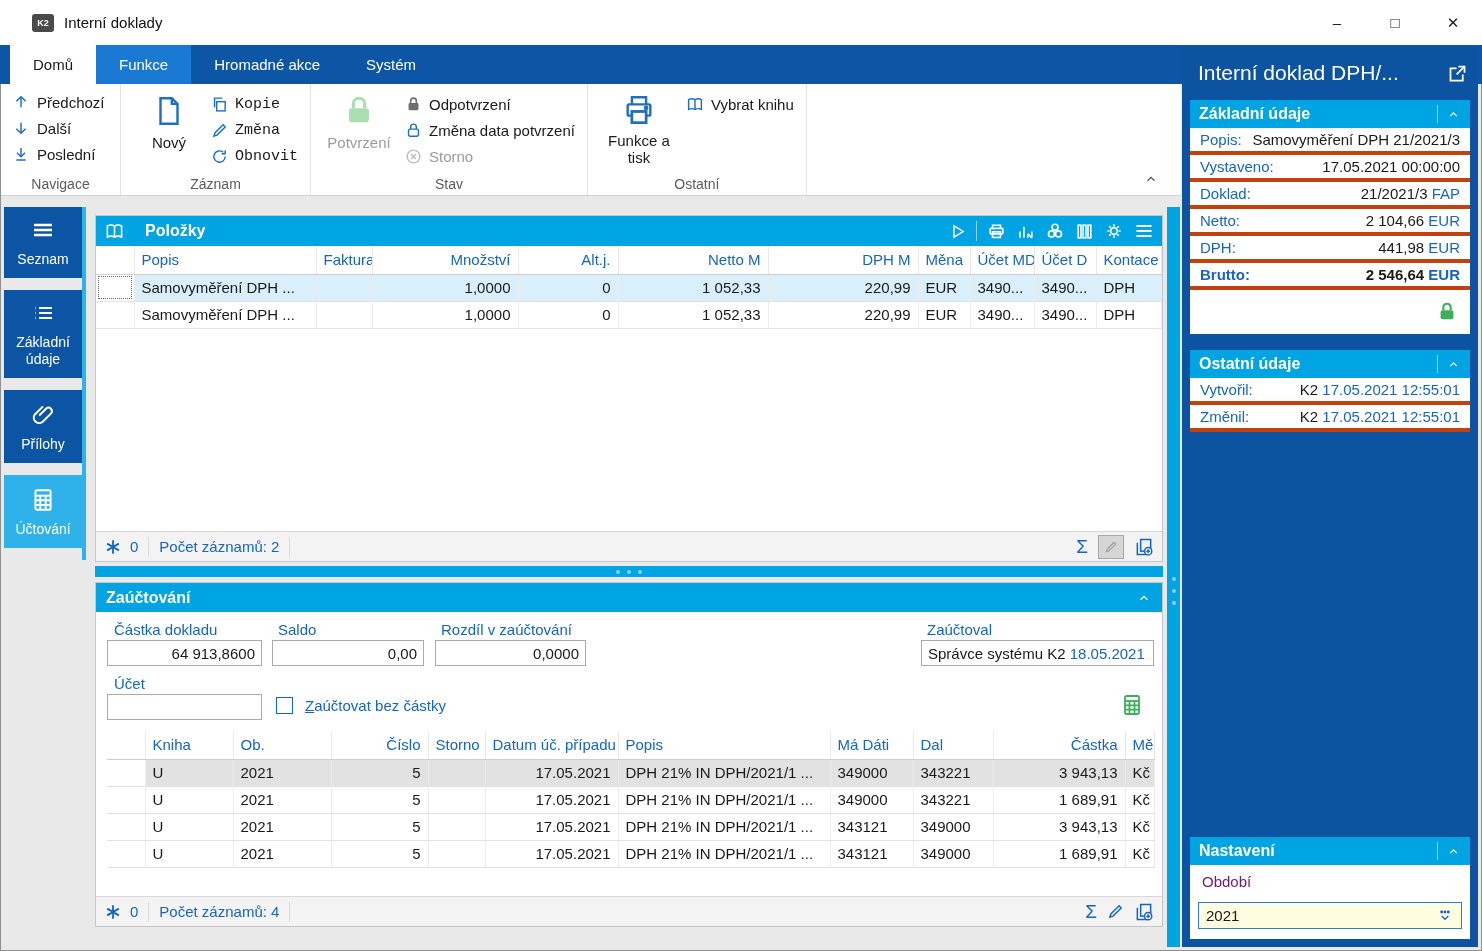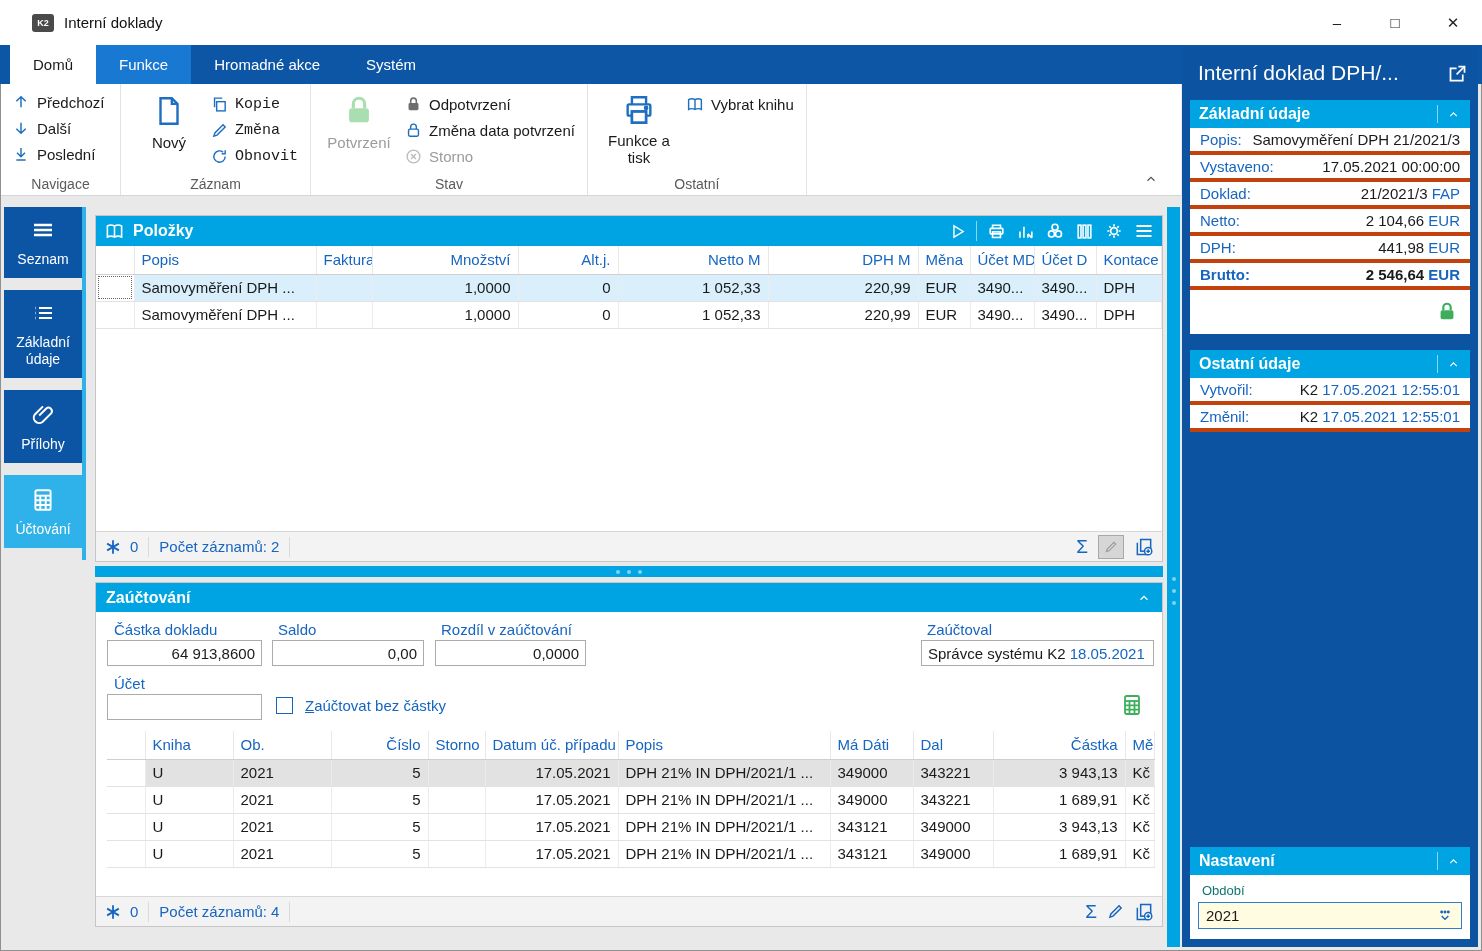--- a/index.html
+++ b/index.html
@@ -43,24 +43,24 @@
   
   .sidebar { position:absolute; left:4px; top:207px; width:78px; }
   .sidebar .strip { position:absolute; right:-4px; top:0; bottom:0; width:4px; background:#2FB1E9; }
   .sbitem { background:#0C55A4; color:#fff; text-align:center; padding:12px 4px 10px 4px; margin-bottom:12px; }
   .sbitem .ic { display:flex; justify-content:center; margin-bottom:8px; }
   .sbitem .lbl { font-size:14px; line-height:17px; }
   .sbitem.active { background:#2FB1E9; }
 
   
   .panel { position:absolute; background:#fff; border:1px solid #C6C6C6; }
-  .cyanhead { background:#00A4E2; color:#fff; display:flex; align-items:center; font-weight:bold; font-size:16px; }
+  .cyanhead { background:#00A4E2; color:#fff; display:flex; align-items:center; font-weight:bold; font-size:16px;gap:20px; }
 
   .polozky { left:95px; top:215px; width:1068px; height:347px; }
-  .polozky-head { height:30px; padding:0 8px; gap:8px; }
+  .polozky-head { height:30px; padding:0 8px; }
   .ph-icons { margin-left:auto; display:flex; align-items:center; gap:10px; }
   .ph-sep { width:1px; height:20px; background:rgba(255,255,255,.55); }
 
   .zauct { left:95px; top:582px; width:1068px; height:345px; }
   .zauct-head { height:29px; padding:0 10px; }
   .zauct-head .chev { margin-left:auto; display:flex; }
 
   .hsplit { position:absolute; left:95px; top:566px; width:1068px; height:11px; background:#00A4E2; display:flex; align-items:center; justify-content:center; gap:7px; }
   .hsplit i, .vsplit i { width:4px; height:4px; border-radius:50%; background:#7FD4F3; display:block; }
   .vsplit { position:absolute; left:1167px; top:207px; width:13px; height:740px; background:#00A4E2; display:flex; flex-direction:column; align-items:center; justify-content:flex-start; padding-top:370px; gap:8px; }
@@ -97,21 +97,21 @@
   .card { position:absolute; left:6px; right:6px; background:#fff; }
   .cardhead { background:#00A4E2; color:#fff; font-weight:bold; font-size:16px; height:28px; display:flex; align-items:center; padding:0 9px; }
   .cardhead .chev { margin-left:auto; display:flex; align-items:center; gap:8px; }
   .cardhead .chevline { width:1px; height:18px; background:rgba(255,255,255,.55); }
   .prow { display:flex; align-items:center; height:27px; padding:0 10px; border-bottom:4px solid #c2410c; font-size:15px; }
   .prow .plab { color:#1665C0; }
   .prow .pval { margin-left:auto; color:#1a1a1a; white-space:nowrap; }
   .prow .psuf { color:#1665C0; white-space:pre; }
   .prow.bold .pval, .prow.bold .plab, .prow.bold .psuf { font-weight:bold; }
   .lockrow { height:44px; display:flex; align-items:center; justify-content:flex-end; padding:0 12px; color:#3CAE5C; }
-  .obdlabel { color:#0f766e; font-size:13px; margin:8px 0 4px 12px; }
+  .obdlabel { color:#701a75; font-size:15px; margin:8px 0 12px 12px; }
   .obdinput { margin:0 8px 10px 8px; height:27px; background:#FFFCE1; border:1px solid #2E7DD1; display:flex; align-items:center; padding:0 7px; font-size:15px; color:#1a1a1a; }
   .obdinput .ddl { margin-left:auto; color:#1665C0; display:flex; }
 </style>
 </head>
 <body>
 
 <div class="frame"></div>
 
 <div class="titlebar">
   <div class="appicon">K2</div>

